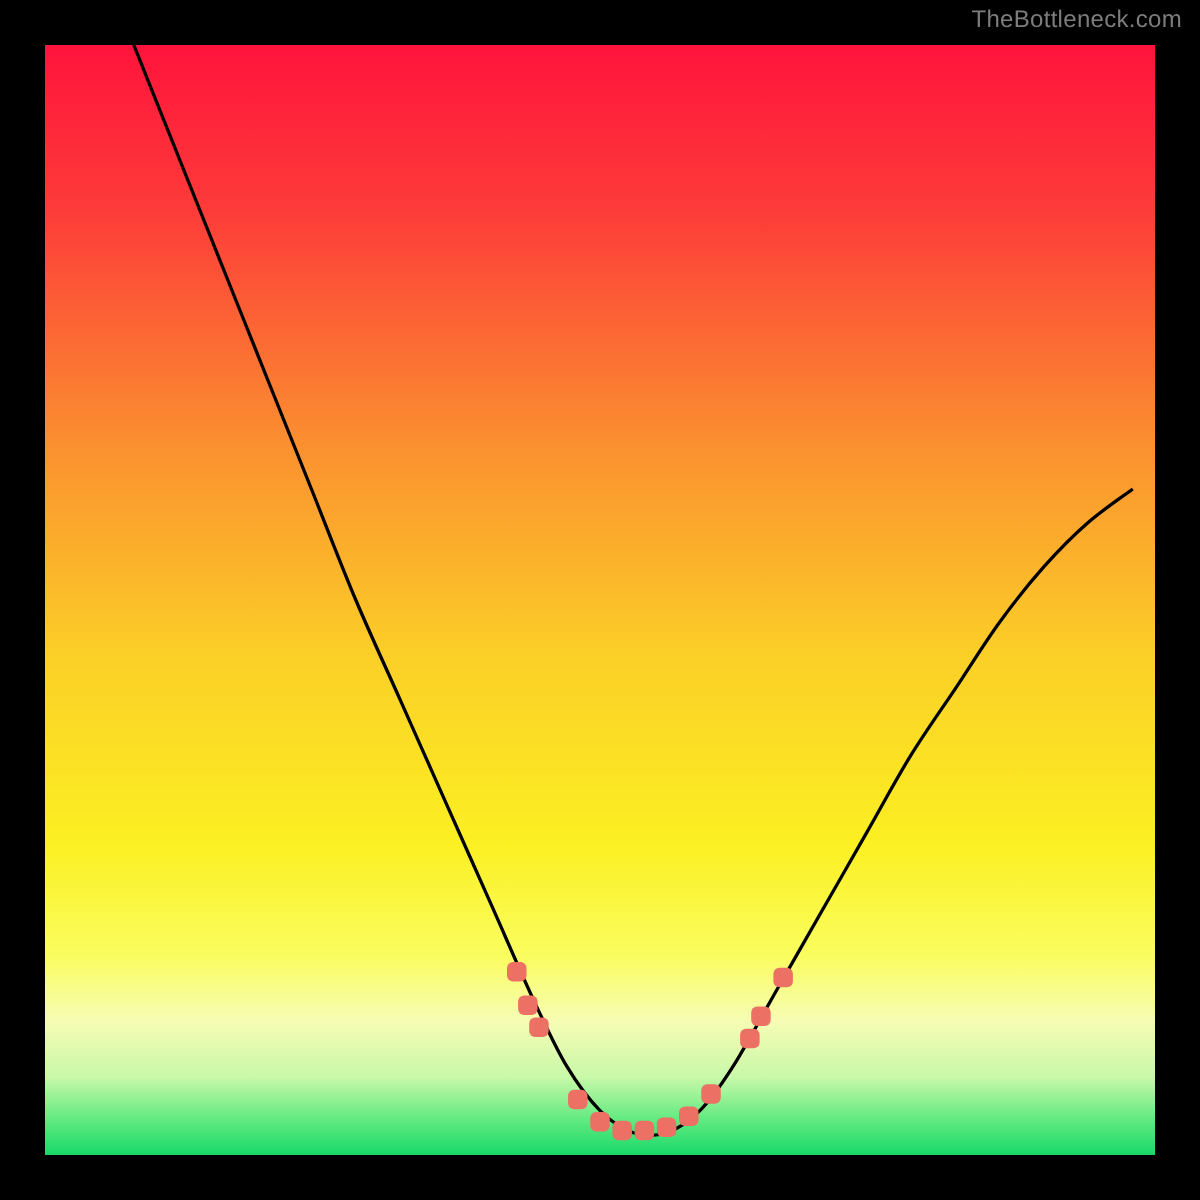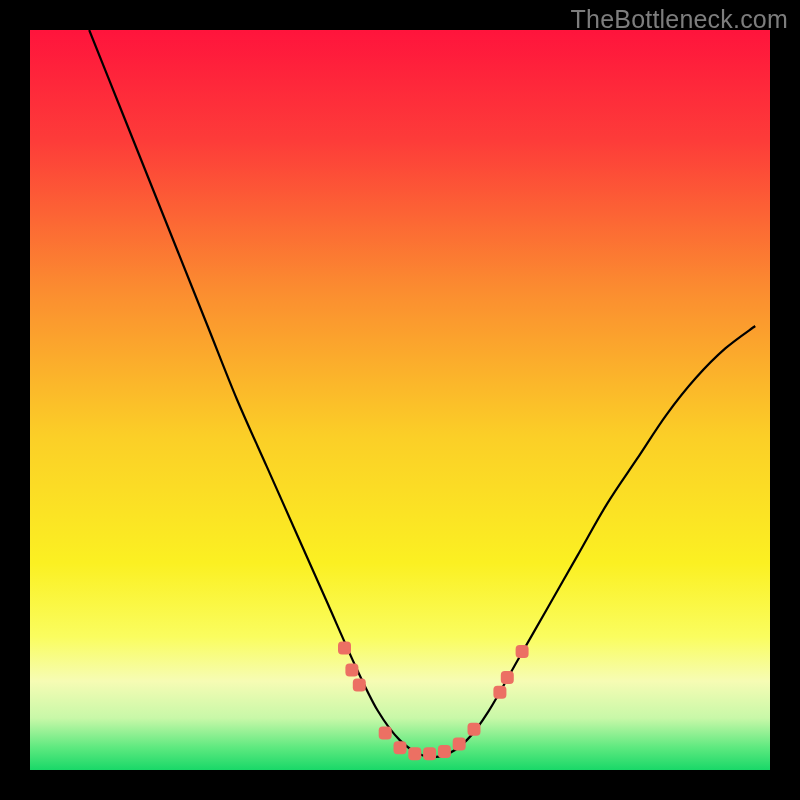--- a/index.html
+++ b/index.html
@@ -17,21 +17,21 @@
     top: 30px;
     width: 740px;
     height: 740px;
     background: #000;
   }
   .watermark {
     position: absolute;
     top: 5px;
     right: 12px;
     color: #7d7d7d;
-    font-size: 25px;
+    font-size: 16px;
     font-weight: 500;
     letter-spacing: 0.2px;
     z-index: 5;
   }
   svg {
     display: block;
   }
 </style>
 </head>
 <body>

